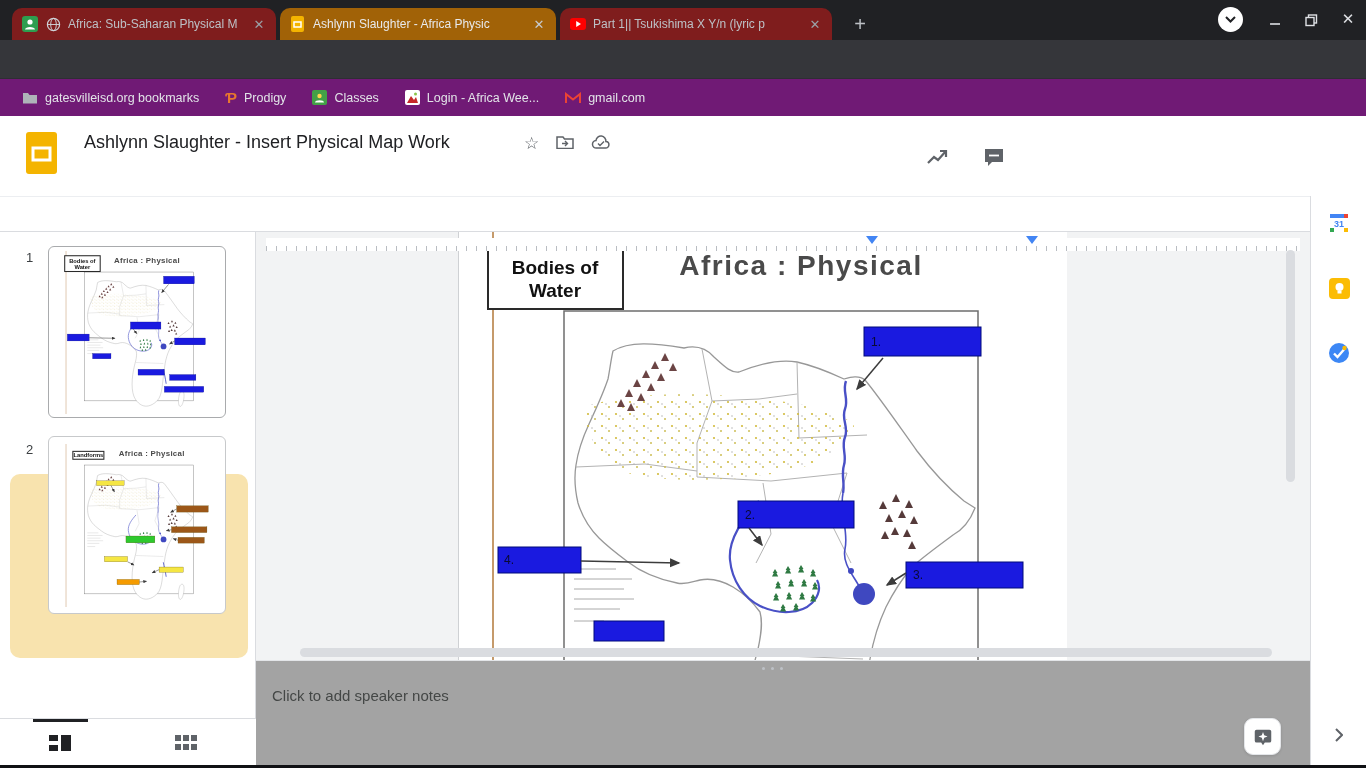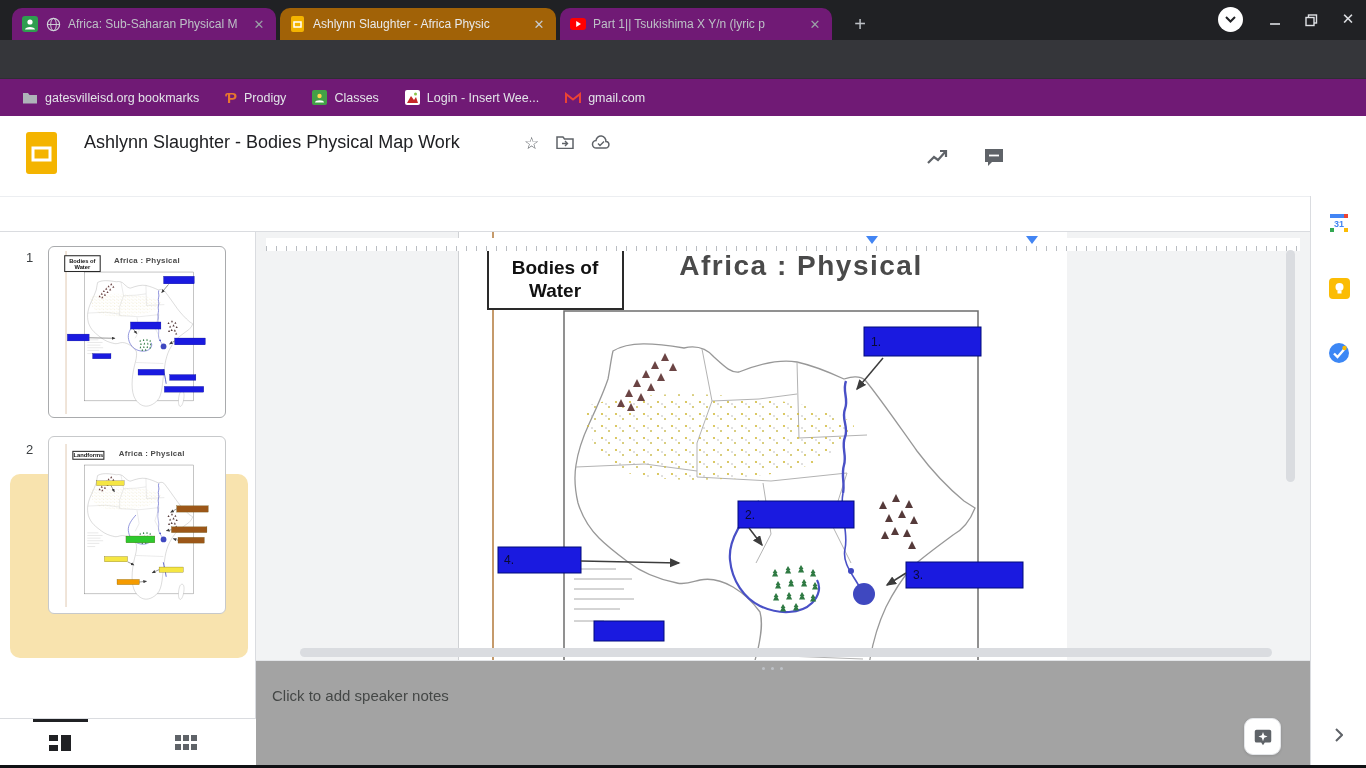--- a/index.html
+++ b/index.html
@@ -5,21 +5,21 @@
   * { margin:0; padding:0; box-sizing:border-box; }
   html,body { width:1366px; height:768px; overflow:hidden; }
   body { font-family:"Liberation Sans", sans-serif; cursor:default; background:#fff; }
   .screen { position:relative; width:1366px; height:768px; overflow:hidden; }
   .abs { position:absolute; }
   .ic { display:inline-flex; align-items:center; justify-content:center; }
 
   
   .tabstrip { left:0; top:0; width:1366px; height:40px; background:#202124; }
   .tab { top:8px; height:32px; border-radius:10px 10px 0 0; display:flex; align-items:center; padding:0 8px 0 10px; gap:7px; }
-  .tab-inactive { background:#701a75; }
+  .tab-inactive { background:#7f1d1d; }
   .tab-active { background:#a16207; }
   .tab-title { font-size:12px; color:#bdc1c6; white-space:nowrap; overflow:hidden; flex:1; }
   .tab-active .tab-title { color:#e8eaed; }
   .tab-close { color:#9aa0a6; font-size:13px; width:18px; height:18px; border-radius:50%; flex:none; }
   .favicon { width:16px; height:16px; flex:none; }
   .newtab { left:846px; top:10px; width:28px; height:28px; color:#bdc1c6; font-size:20px; }
   .winctl { color:#dfe1e5; font-size:13px; }
   .navbar { left:0; top:40px; width:1366px; height:38px; background:#35363a; }
   .navbtn { top:47px; width:26px; height:26px; color:#dadce0; font-size:17px; }
   .navbtn.dim { color:#9aa0a6; }
@@ -293,38 +293,38 @@
           <path d="M3,12.5 C3,9.5 12,9.5 12,12.5 Z" fill="#fff"></path>
         </svg>
       <span>Classes</span>
     </div>
     <div class="bookmark">
       <svg width="15" height="15">
           <rect width="15" height="15" rx="2" fill="#fff"></rect>
           <path d="M2,13 L6,6 L9,10 L11,7 L13,13 Z" fill="#c62828"></path>
           <circle cx="10.5" cy="4" r="1.5" fill="#8bc34a"></circle>
         </svg>
-      <span>Login - Insert Wee...</span>
+      <span>Login - Africa Wee...</span>
     </div>
     <div class="bookmark">
       <svg width="16" height="12">
           <path d="M1,11 V2 L8,7.5 L15,2 V11" fill="none" stroke="#ea4335" stroke-width="2"></path>
         </svg>
       <span>gmail.com</span>
     </div>
   </div>
 
   <div class="abs appheader">
     <div class="abs" style="left:26px;top:16px;">
       <svg width="31" height="42">
           <rect width="31" height="42" rx="3" fill="#f4b400"></rect>
           <rect x="7" y="16" width="17" height="12" fill="none" stroke="#fff" stroke-width="3"></rect>
         </svg>
     </div>
-    <div class="abs doctitle" style="left:84px;top:16px;">Ashlynn Slaughter - Bodies Physical Map Work</div>
+    <div class="abs doctitle" style="left:84px;top:16px;">Ashlynn Slaughter - Insert Physical Map Work</div>
     <div class="abs ic hdr-ic" style="left:524px;top:17px;font-size:17px;">☆</div>
     <div class="abs ic hdr-ic" style="left:556px;top:19px;">
       <svg width="18" height="14">
           <path d="M1,2 h6 l1.5,2 H17 v9.5 H1 Z" fill="none" stroke="#5f6368" stroke-width="1.5"></path>
           <path d="M6,8.5 h5 M9,6 l2.5,2.5 L9,11" fill="none" stroke="#5f6368" stroke-width="1.4"></path>
         </svg>
     </div>
     <div class="abs ic hdr-ic" style="left:591px;top:19px;">
       <svg width="20" height="14">
           <path d="M5.5,13 h9 a3.2,3.2 0 0 0 0.4,-6.4 A4.8,4.8 0 0 0 5,5.5 A3.6,3.6 0 0 0 5.5,13 Z" fill="none" stroke="#5f6368" stroke-width="1.5"></path>

